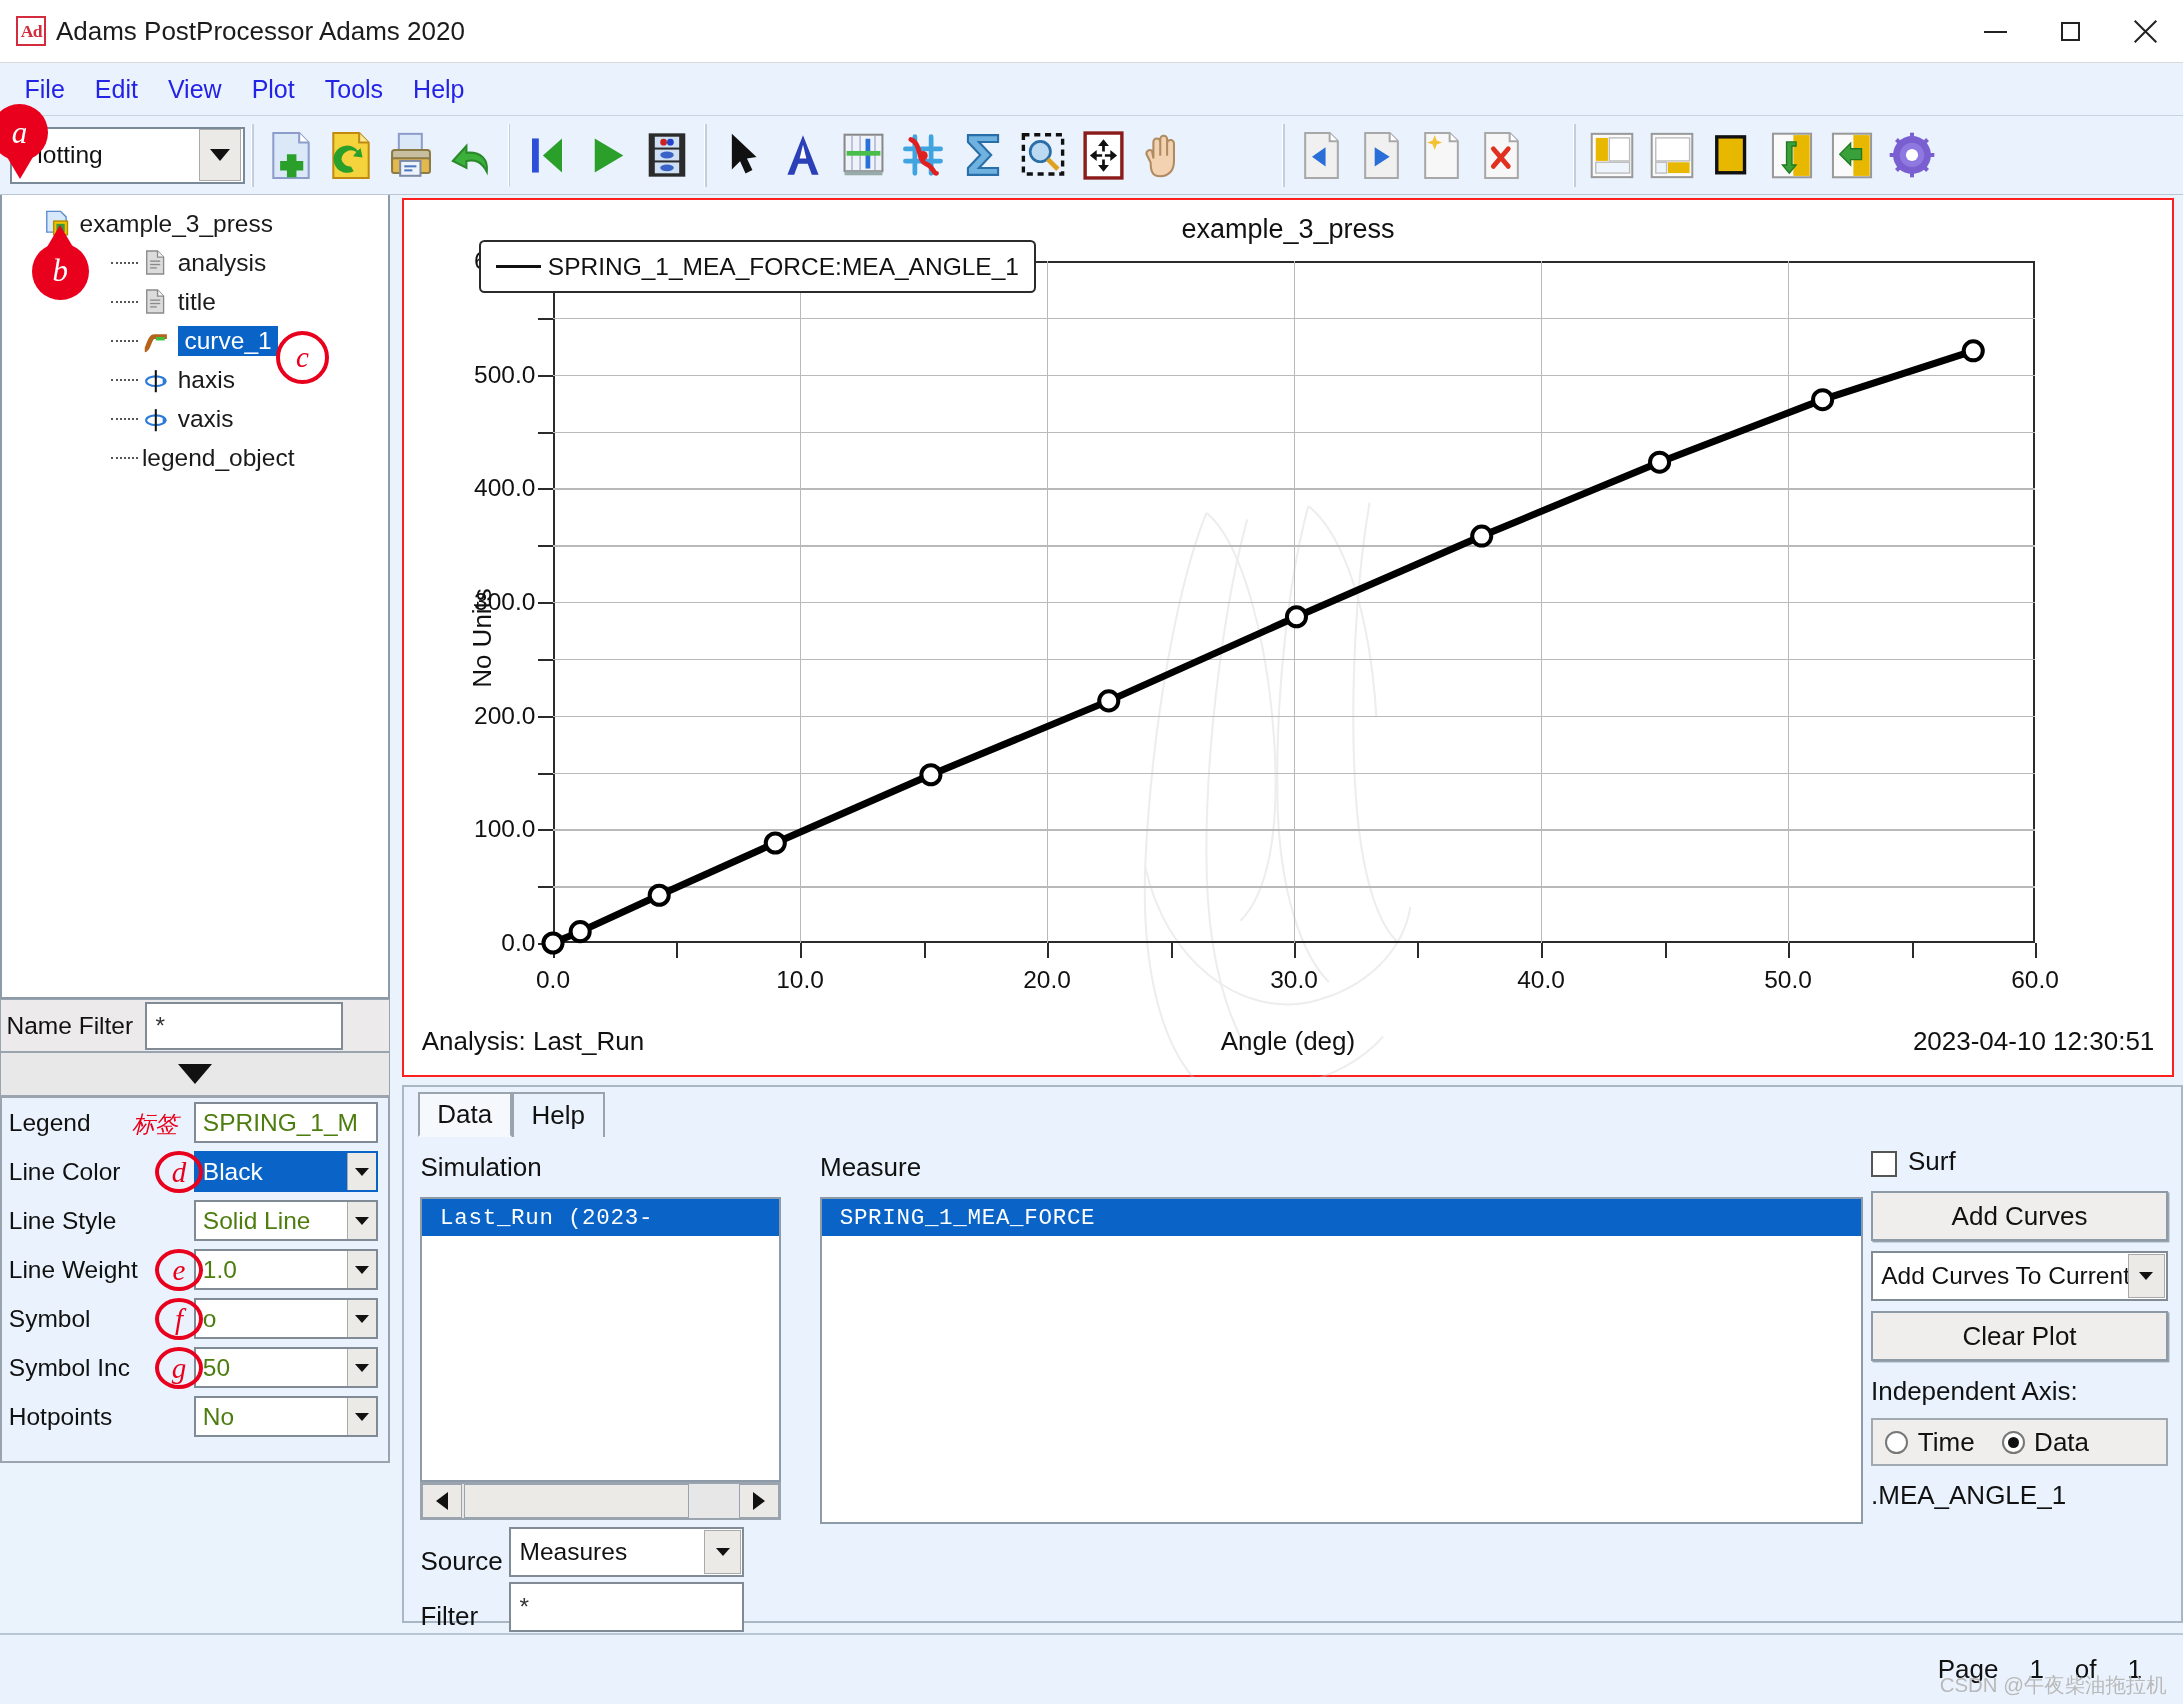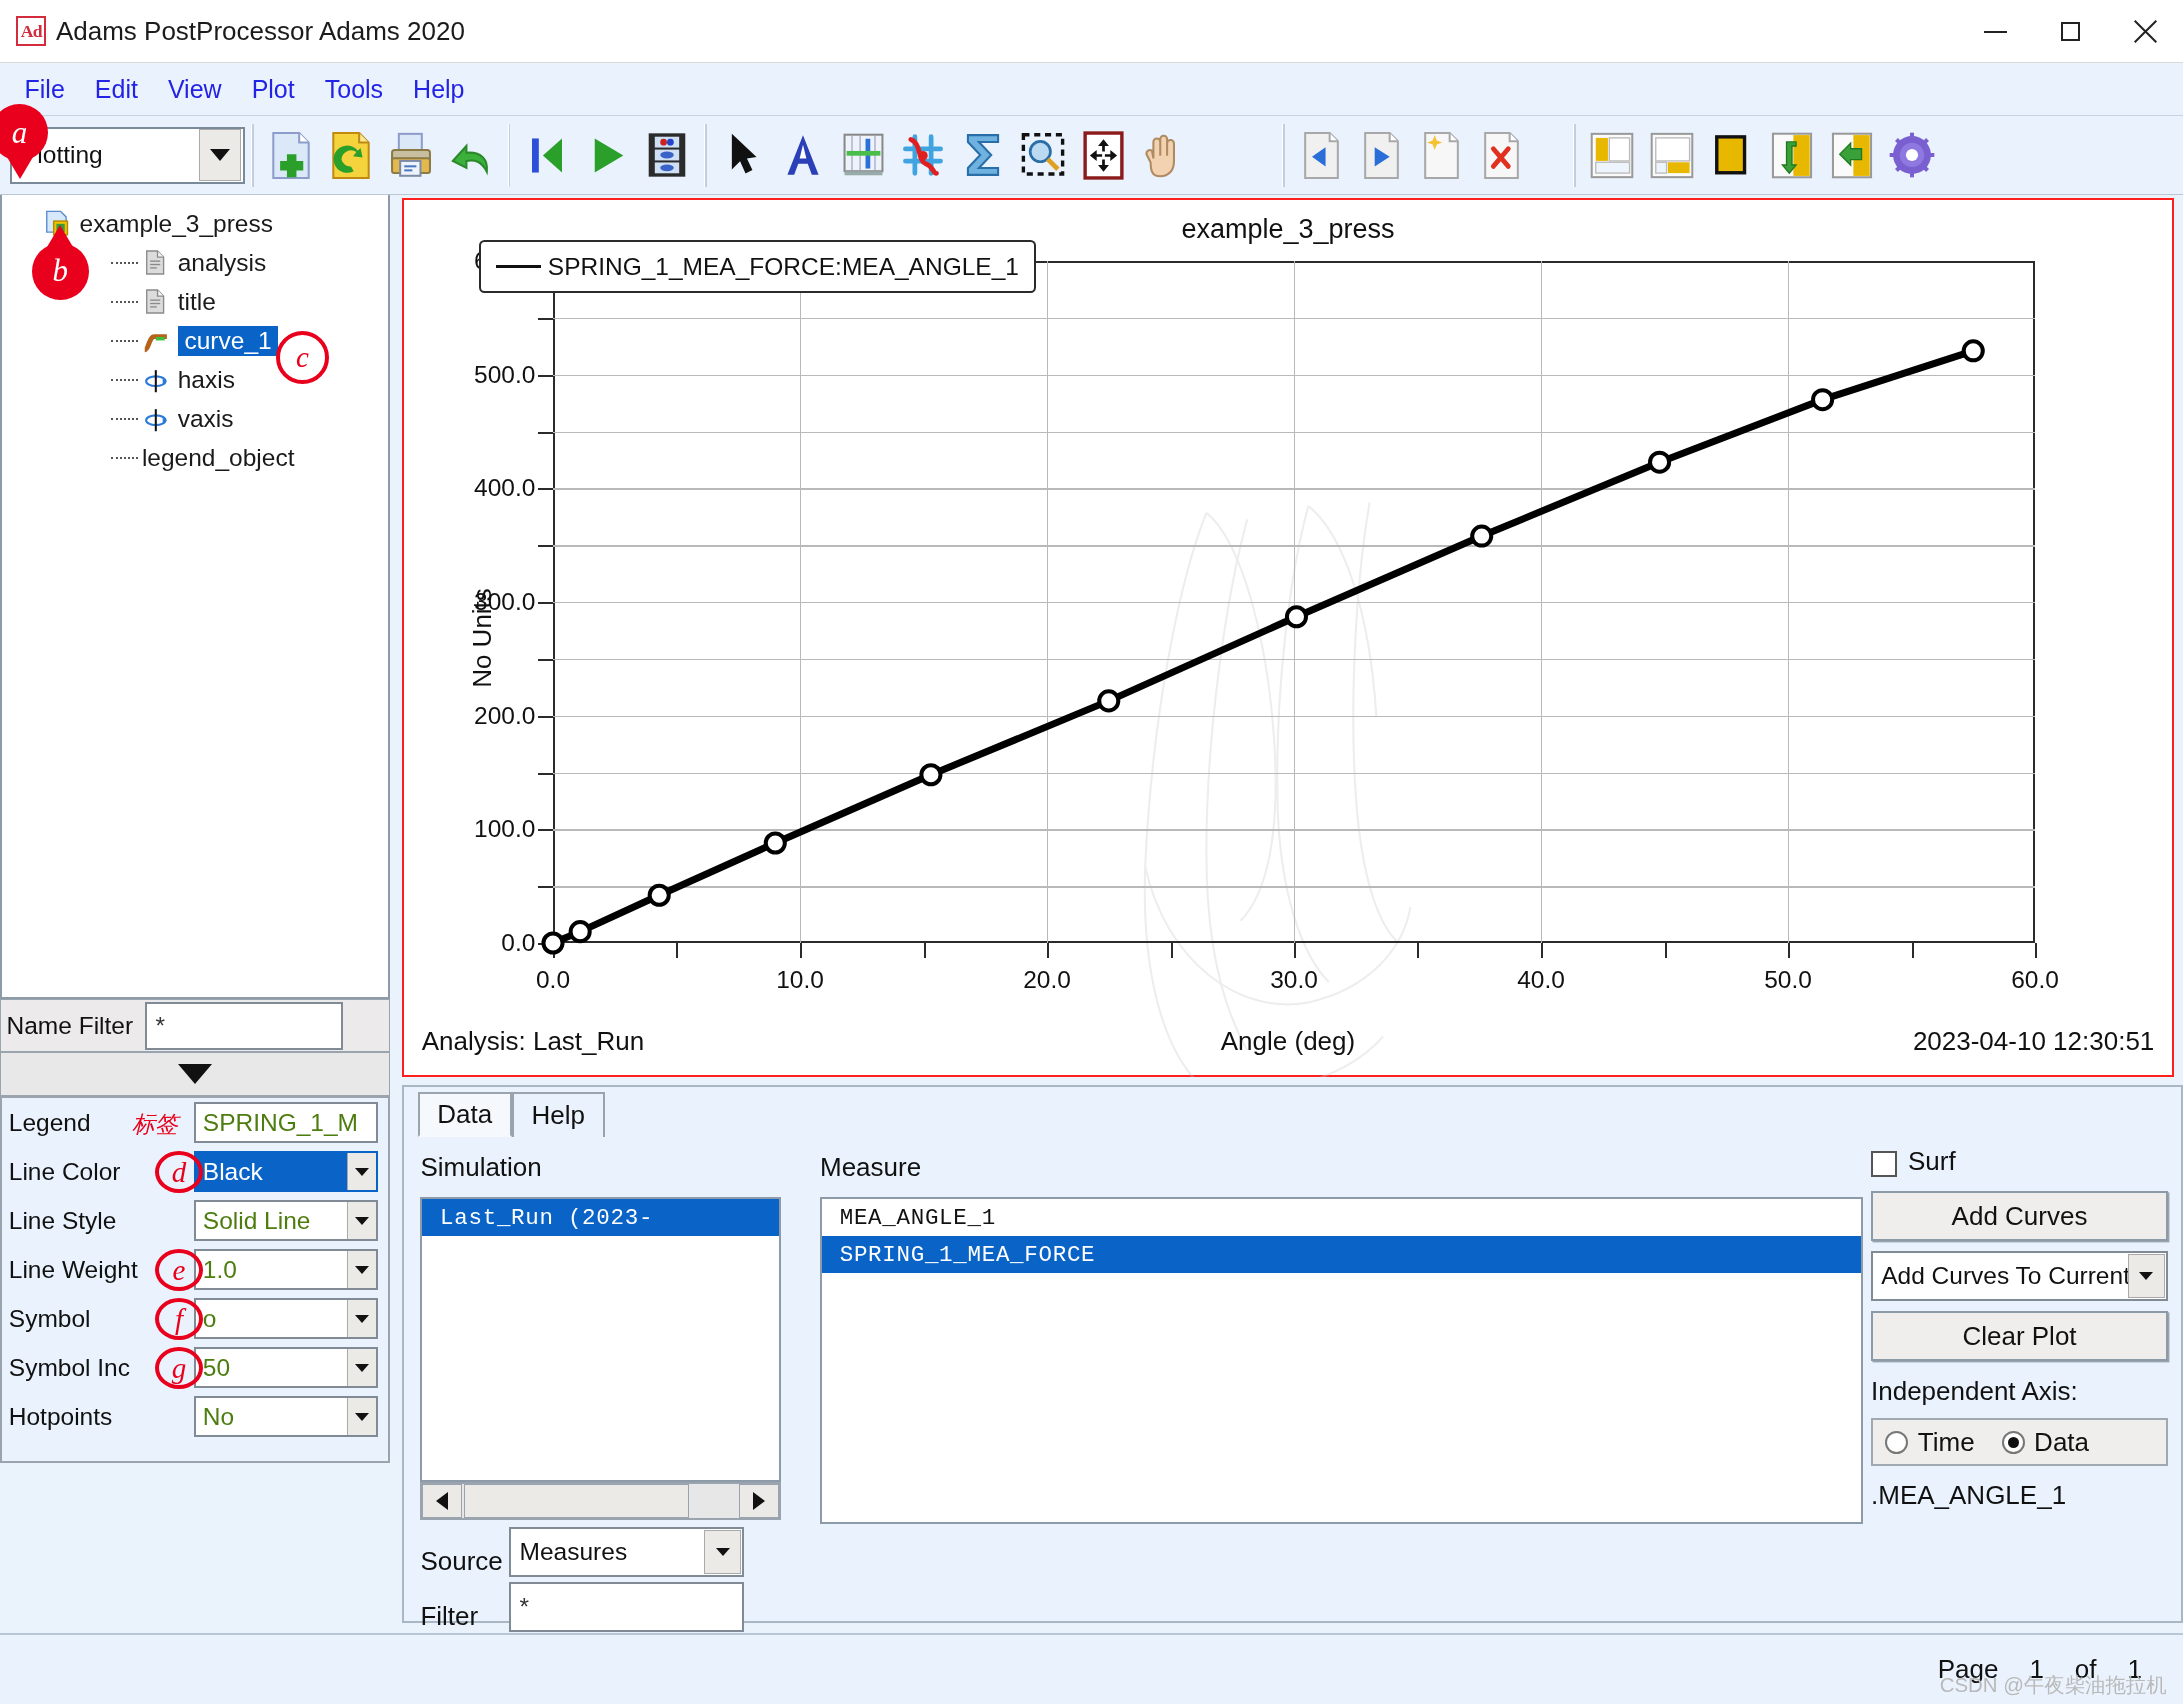--- a/index.html
+++ b/index.html
@@ -807,21 +807,20 @@
           <span class="tri-l"></span>
         </div>
       <div class="thumb"></div>
       <div class="track"></div>
       <div class="arw">
           <span class="tri-r"></span>
         </div>
     </div>
 
     <div class="listbox" style="left:416px; top:110px; width:1043px; height:327px;">
-      <div class="li">MEA_ANGLE_1</div>
       <div class="li sel">SPRING_1_MEA_FORCE</div>
     </div>
 
     <div class="fieldrow" style="left:16.4px; top:440px;">
       <div class="flbl">Source</div>
       <div class="combo">
         <span>Measures</span>
         <span class="arrowbox">
             <span class="caret-sm"></span>
           </span>

